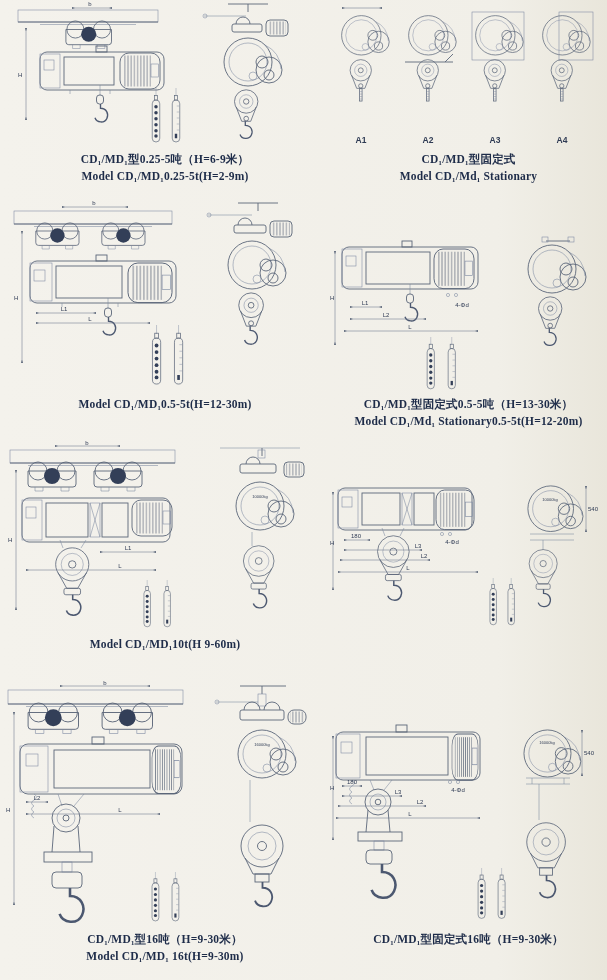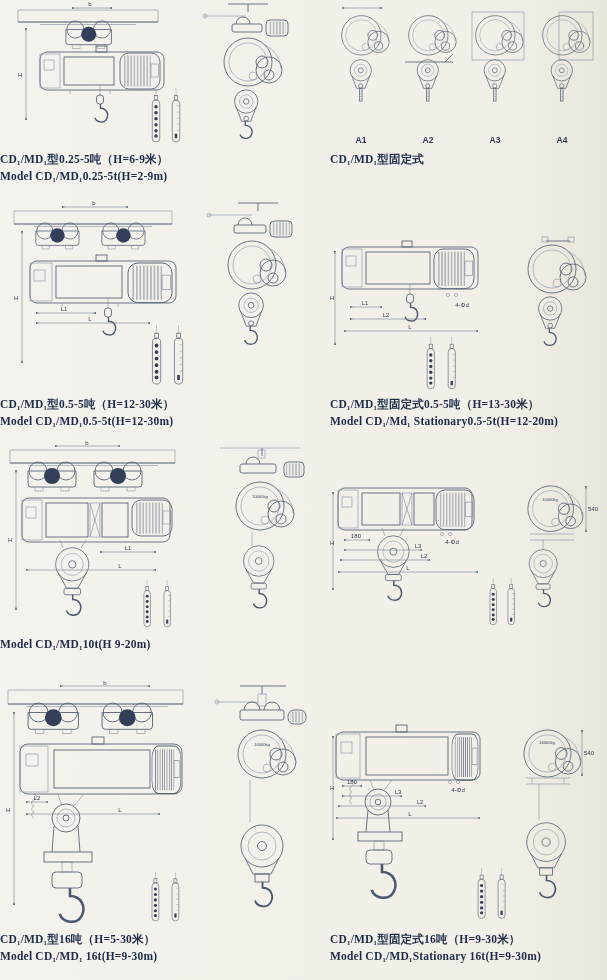--- a/index.html
+++ b/index.html
@@ -10,21 +10,21 @@
     overflow:hidden;
   }
   .page{width:607px;height:980px;position:relative}
   .row{display:flex}
   .r1{height:195px}.r2{height:245px}.r3{height:240px}.r4{height:300px}
   .panel{display:flex;flex-direction:column}
   .pl{width:330px}.pr{width:277px}
   .art{width:100%}
   .r1 .art{height:148px}.r2 .art{height:198px}.r3 .art{height:193px}.r4 .art{height:248px}
   .art svg{display:block;width:100%;height:100%}
-  figcaption{flex:1;text-align:left;padding-top:3px;line-height:1.45}
+  figcaption{flex:1;text-align:center;padding-top:3px;line-height:1.45}
   .cap-zh,.cap-en{font-weight:bold;font-size:11.5px;color:#1e2c49;letter-spacing:.2px;white-space:nowrap}
   
   .ln{stroke:#5b6679;fill:none;stroke-width:.9}
   .ln2{stroke:#7b87a0;fill:none;stroke-width:.55}
   .lnh{stroke:#4c5870;fill:none;stroke-width:1.6}
   .fillink{fill:#333f58;stroke:none}
   .dim{stroke:#6b778e;stroke-width:.55;fill:none}
   svg text{font-family:"Liberation Sans",sans-serif}
   .dt{font-size:6px;fill:#2f3b54}
   .cap{font-size:4px;fill:#2f3b54}
@@ -216,20 +216,21 @@
         <g>
           <rect class="ln2" x="229" y="12" width="34" height="48"></rect>
           <use href="#side-body" transform="translate(211,14) scale(0.82)"></use>
           <use href="#block-stud" transform="translate(217,58) scale(0.82)"></use>
           <text class="vt" x="232" y="143" text-anchor="middle">A4</text>
         </g>
       </svg>
       </div>
       <figcaption>
         <div class="cap-zh">CD₁/MD₁型固定式</div>
+        <div class="cap-en">Model CD₁/Md₁ Stationary</div>
       </figcaption>
     </figure>
   </div>
 
   <div class="row r2">
 
     <figure class="panel pl">
       <div class="art">
       <svg viewBox="0 0 330 198">
         <g>
@@ -277,21 +278,20 @@
           <path class="ln" d="M238 30 a7 7 0 0 1 14 0"></path>
               <rect class="ln" x="234" y="30" width="32" height="8" rx="2"></rect>
           <rect class="ln" x="270" y="26" width="22" height="16" rx="4"></rect>
               <rect x="272" y="27.5" width="18" height="13" fill="url(#pribs)"></rect>
           <use href="#side-body" transform="translate(226,44)"></use>
           <use href="#block-hook" transform="translate(234,96) scale(0.95)"></use>
         </g>
       </svg>
       </div>
       <figcaption>
-        <div class="cap-zh">CD₁/MD₁型0.5-5吨（H=12-30米）</div>
         <div class="cap-en">Model CD₁/MD₁0.5-5t(H=12-30m)</div>
       </figcaption>
     </figure>
 
     <figure class="panel pr">
       <div class="art">
       <svg viewBox="0 0 277 198">
         <g>
           <rect class="ln" x="12" y="52" width="136" height="42" rx="7"></rect>
           <rect class="ln2" x="12" y="54" width="20" height="38"></rect>
@@ -388,21 +388,21 @@
           <rect class="ln" x="284" y="22" width="20" height="15" rx="4"></rect>
               <rect x="286" y="23.5" width="16" height="12" fill="url(#pribs)"></rect>
           <use href="#side-body" transform="translate(234,40)"></use>
           <text class="cap" x="260" y="58" text-anchor="middle">10000kg</text>
           <line class="ln2" x1="252" y1="92" x2="252" y2="106"></line>
           <use href="#sheave-block" transform="translate(240,104) scale(0.85)"></use>
         </g>
       </svg>
       </div>
       <figcaption>
-        <div class="cap-en">Model CD₁/MD₁10t(H 9-20m)</div>
+        <div class="cap-en">Model CD₁/MD₁10t(H 9-60m)</div>
       </figcaption>
     </figure>
 
     <figure class="panel pr">
       <div class="art">
       <svg viewBox="0 0 277 193">
         <g>
           <rect class="ln" x="8" y="48" width="134" height="42" rx="7"></rect>
           <rect class="ln2" x="8" y="50" width="20" height="38"></rect>
               <rect class="ln2" x="12" y="57" width="10" height="10"></rect>
@@ -508,21 +508,21 @@
           <use href="#side-body" transform="translate(236,48)"></use>
           <text class="cap" x="262" y="66" text-anchor="middle">16000kg</text>
           <line class="ln2" x1="250" y1="100" x2="250" y2="142"></line>
           <use href="#pulley-big" transform="translate(238,142)"></use>
         </g>
         <use href="#pendant-dots" transform="translate(150,192) scale(0.68)"></use>
         <use href="#pendant-ticks" transform="translate(170,192) scale(0.68)"></use>
       </svg>
       </div>
       <figcaption>
-        <div class="cap-zh">CD₁/MD₁型16吨（H=5-30米）</div>
+        <div class="cap-zh">CD₁/MD₁型16吨（H=9-30米）</div>
         <div class="cap-en">Model CD₁/MD₁ 16t(H=9-30m)</div>
       </figcaption>
     </figure>
 
     <figure class="panel pr">
       <div class="art">
       <svg viewBox="0 0 277 248">
         <g>
           <rect class="ln" x="6" y="52" width="144" height="48" rx="7"></rect>
           <rect class="ln2" x="6" y="54" width="24" height="44"></rect>
@@ -567,18 +567,17 @@
           <path class="ln2" d="M196 98 h44 M196 104 h44 M202 98 v6 M234 98 v6"></path>
           <line class="ln2" x1="209" y1="104" x2="209" y2="140"></line>
           <use href="#pulley-big" transform="translate(194,140) scale(0.92)"></use>
         </g>
         <use href="#pendant-dots" transform="translate(146,188) scale(0.7)"></use>
         <use href="#pendant-ticks" transform="translate(166,188) scale(0.7)"></use>
       </svg>
       </div>
       <figcaption>
         <div class="cap-zh">CD₁/MD₁型固定式16吨（H=9-30米）</div>
-        <div class="cap-en">Model CD₁/MD₁Stationary 16t(H=9-30m)</div>
       </figcaption>
     </figure>
   </div>
 
 </div>
 
 </body></html>

